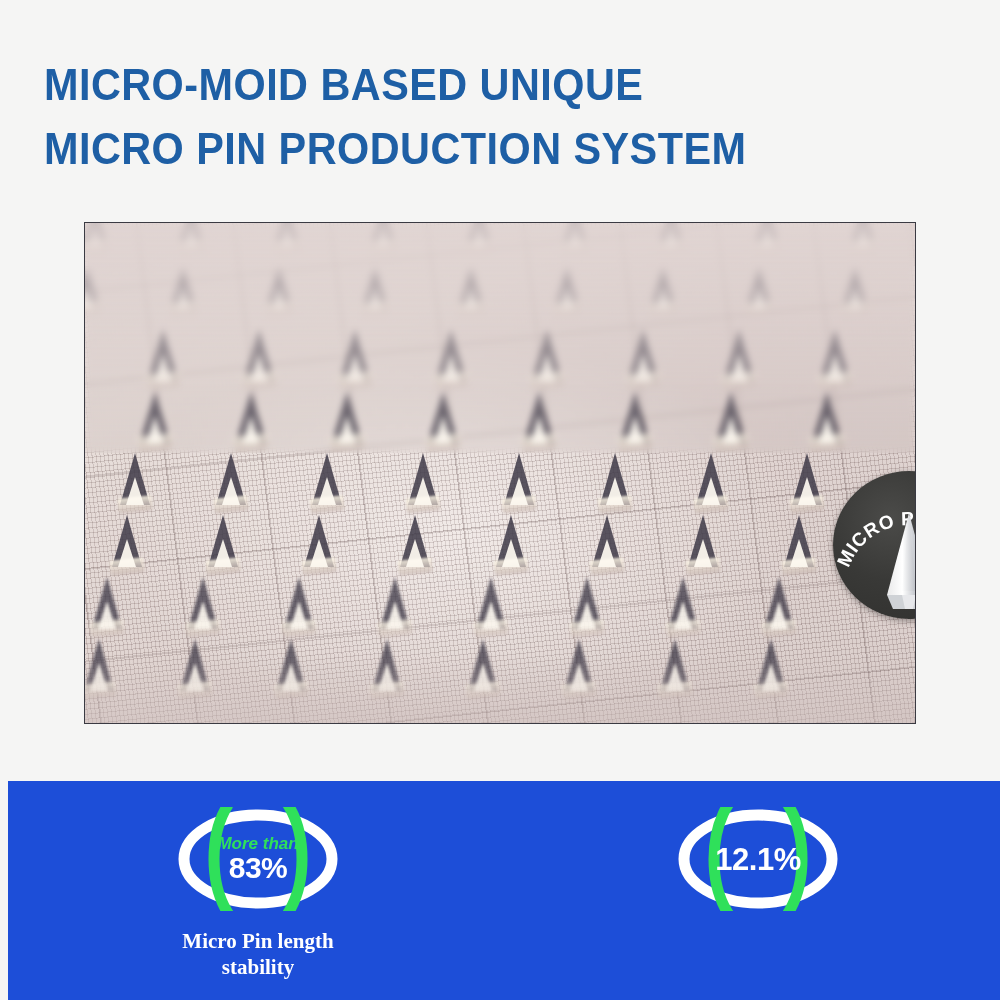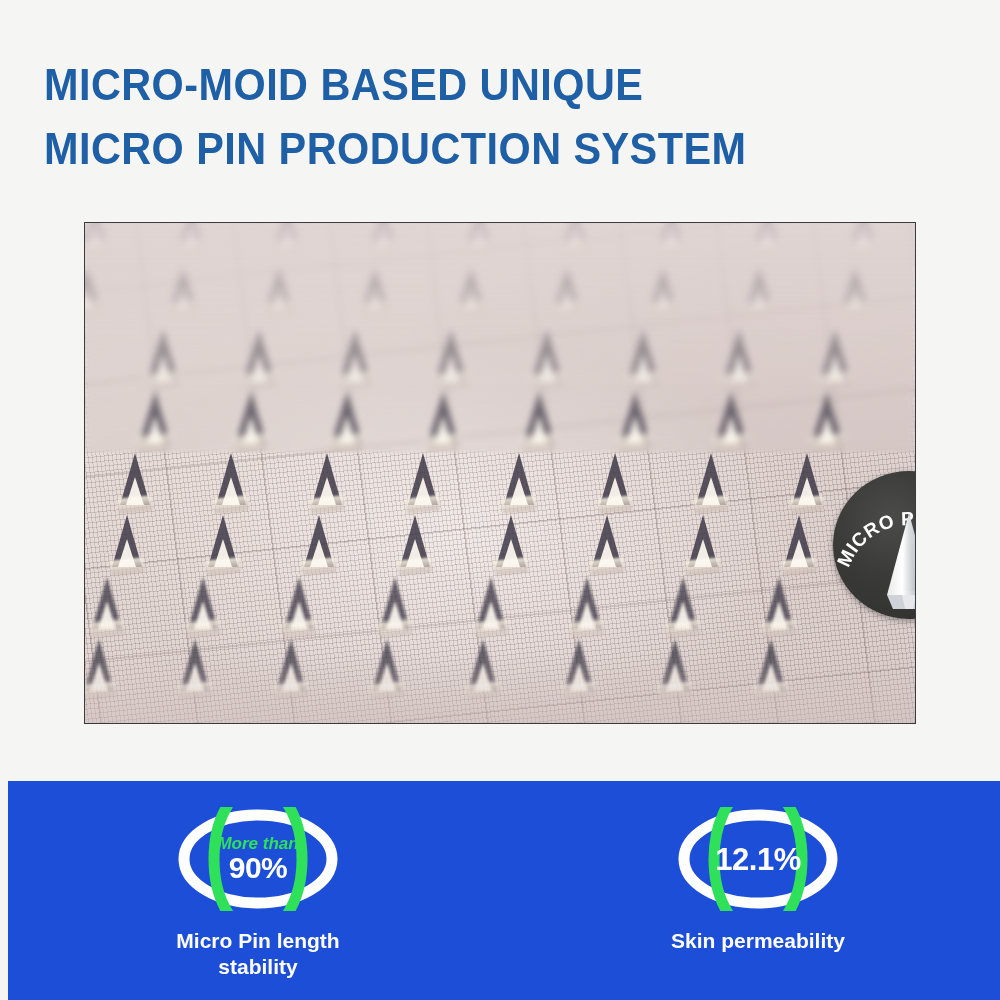--- a/index.html
+++ b/index.html
@@ -251,20 +251,21 @@
   .stat-labels {
     margin-top: 17px;
     text-align: center;
     line-height: 1.25;
     width: 300px;
   }
   .stat-label {
     color: #ffffff;
     font-size: 21px;
     font-weight: bold;
+    font-family: Liberation Serif, serif;
   }
   .stat-sub {
     color: #2fe05a;
     font-size: 21px;
     font-weight: bold;
     display: block;
   }
   .stat-sub:empty { display: none; }
 </style>
 </head>
@@ -655,31 +656,30 @@
 <div class="stats-panel">
   <div class="stats-row" id="stats-row">
       <div class="stat has-pre">
         <div class="ring-wrap">
           <svg class="ring-svg" viewBox="0 0 168 104">
             <ellipse cx="84" cy="52" rx="74" ry="44" fill="none" stroke="#ffffff" stroke-width="11"></ellipse>
             <ellipse cx="84" cy="52" rx="74" ry="44" fill="none" stroke="#2fe05a" stroke-width="11" stroke-linecap="butt" stroke-dasharray="339.05 37.67" transform="rotate(-90 84 52)"></ellipse>
           </svg>
           <div class="ring-text">
             <div class="ring-pre">More than</div>
-            <div class="ring-value">90%</div>
+            <div class="ring-value">83%</div>
           </div>
         </div>
         <div class="stat-labels"><span class="stat-label">Micro Pin length</span><br><span class="stat-label">stability</span></div>
       </div>
       <div class="stat">
         <div class="ring-wrap">
           <svg class="ring-svg" viewBox="0 0 168 104">
             <ellipse cx="84" cy="52" rx="74" ry="44" fill="none" stroke="#ffffff" stroke-width="11"></ellipse>
             <ellipse cx="84" cy="52" rx="74" ry="44" fill="none" stroke="#2fe05a" stroke-width="11" stroke-linecap="butt" stroke-dasharray="364.29 12.43" transform="rotate(-90 84 52)"></ellipse>
           </svg>
           <div class="ring-text">
             <div class="ring-value">12.1%</div>
           </div>
         </div>
-        <div class="stat-labels"><span class="stat-label">Skin permeability</span></div>
       </div>
     </div>
 </div>
 
 </body></html>

